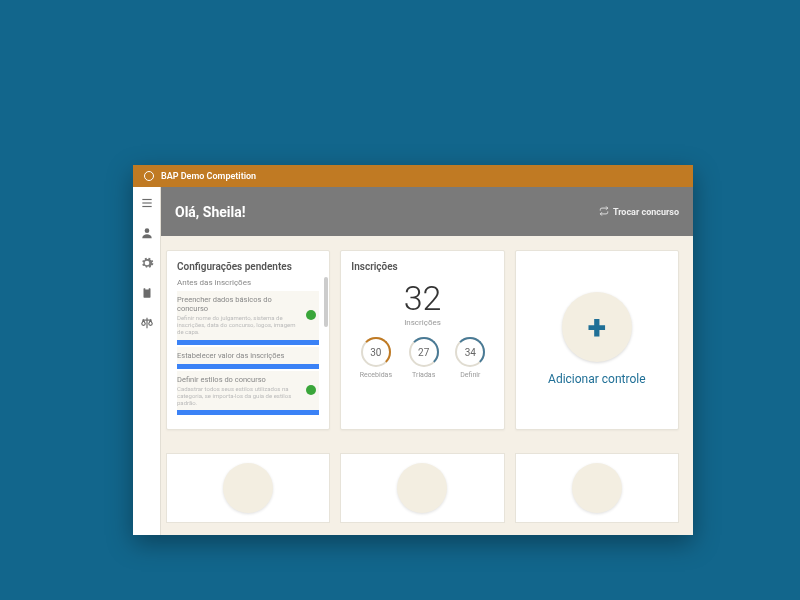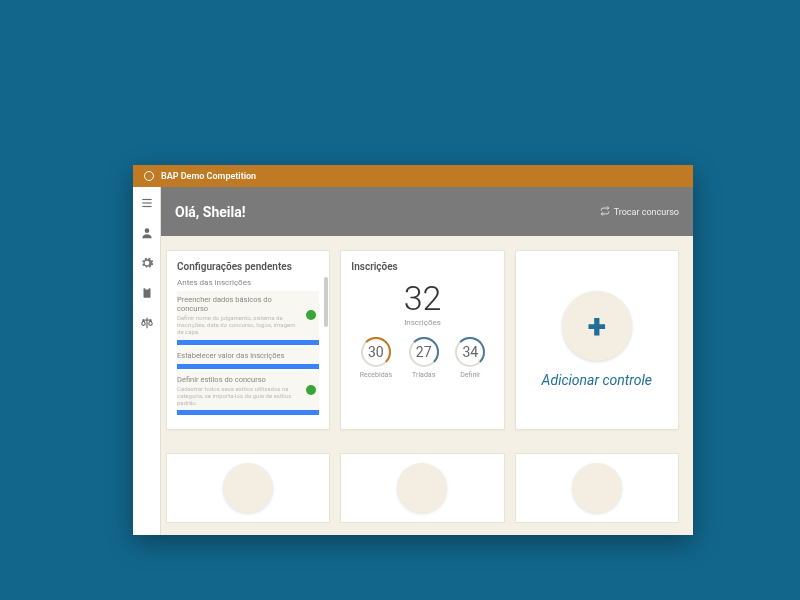--- a/index.html
+++ b/index.html
@@ -76,20 +76,21 @@
     font-size: 14px;
     font-weight: 700;
   }
   .swap-link {
     font-size: 9px;
     display: flex;
     align-items: center;
     gap: 4px;
     cursor: pointer;
     color: #eee;
+    font-weight: bold;
   }
   .content {
     flex: 1;
     padding: 14px 14px 0 5px;
     display: grid;
     grid-template-columns: repeat(3, 1fr);
     gap: 10px;
     overflow: hidden;
   }
   .card {
@@ -168,21 +169,21 @@
   .stat {
     text-align: center;
   }
   .ring {
     width: 30px; height: 30px;
     border-radius: 50%;
     border: 2px solid #e0dcd1;
     position: relative;
     display: flex; align-items:center; justify-content:center;
     margin: 0 auto 4px;
-    font-size: 14px;
+    font-size: 10px;
     color: #666;
   }
   .ring::after {
     content: "";
     position: absolute;
     inset: -2px;
     border-radius: 50%;
     border: 2px solid transparent;
     border-top-color: var(--ring-color, #c07a23);
     border-right-color: var(--ring-color, #c07a23);
@@ -207,24 +208,23 @@
     display: flex; align-items:center; justify-content:center;
     margin-bottom: 10px;
   }
   .add-circle .plus {
     color: #1f6f96;
     font-size: 34px;
     font-weight: 900;
     line-height: 1;
   }
   .add-label {
-    font-size: 14px;
+    font-size: 12px;
     color: #1f6f96;
     line-height: 1.3;
-    font-style: italic;
   }
   .row2-card {
     height: 70px;
     background:#fff;
     border:1px solid #e7e3d9;
     display:flex;
     align-items:center;
     justify-content:center;
   }
   .faint-circle {

